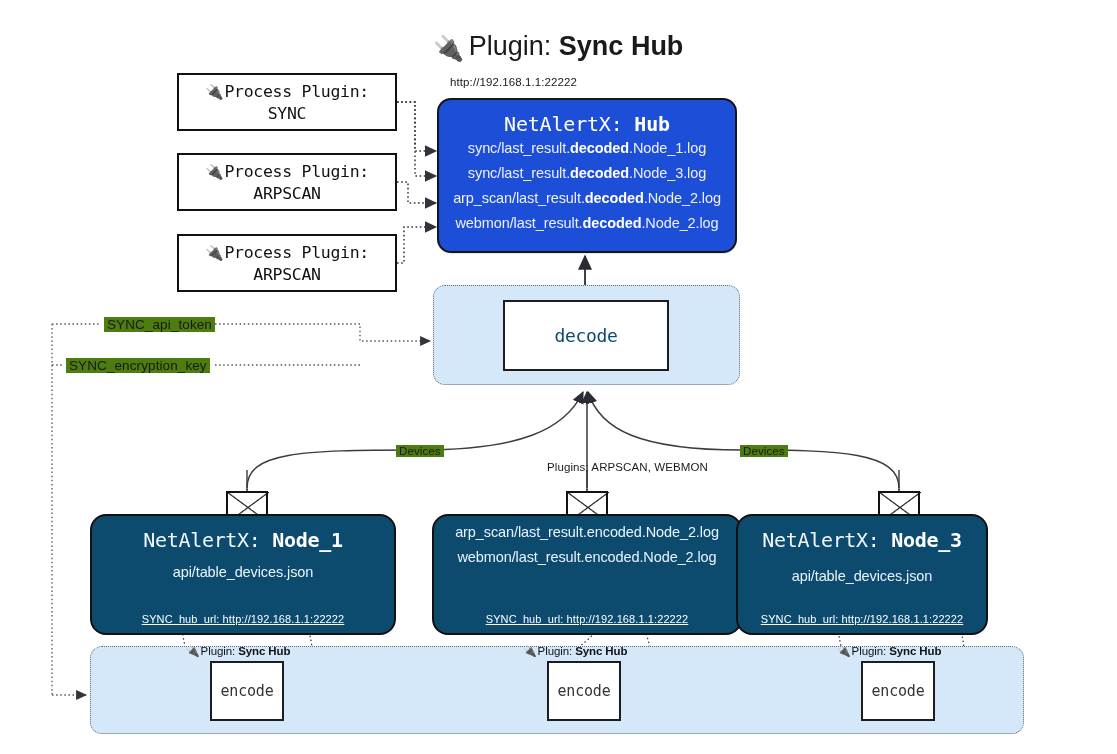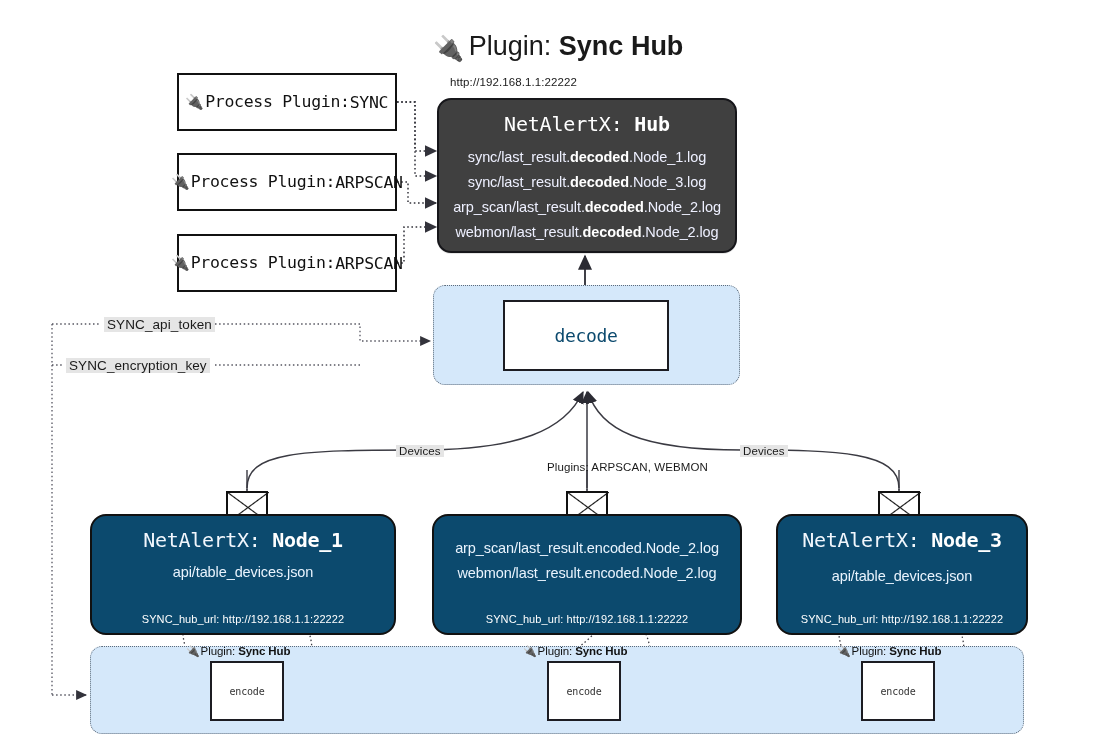--- a/index.html
+++ b/index.html
@@ -25,40 +25,40 @@
 
   
   #hub-url{
     position:absolute;left:450px;top:76px;width:286px;
     font-size:11.5px;color:#1a1a1a;letter-spacing:.1px;
   }
 
   
   #hub{
     left:437px;top:98px;width:300px;height:155px;
-    background:#404040;border:2.6px solid #16161a;border-radius:14px;
+    background:#1d4ed8;border:2.6px solid #16161a;border-radius:14px;
     box-shadow:0 1px 0 rgba(0,0,0,.1);
   }
   #hub .hub-title{
     margin-top:12px;text-align:center;font-family:"DejaVu Sans Mono","Liberation Mono",monospace;
     font-size:20px;color:#ffffff;white-space:nowrap;letter-spacing:-.2px;
   }
   #hub .hub-title b{font-weight:700;}
-  #hub .hub-lines{margin-top:9px;}
+  #hub .hub-lines{}
   #hub .hub-line{
     font-size:14.5px;color:#eef0ff;line-height:25px;text-align:center;
     white-space:nowrap;letter-spacing:-.1px;
   }
   #hub .hub-line b{font-weight:700;color:#ffffff;}
 
   
   .pbox{
     width:220px;height:58px;background:#ffffff;border:2.4px solid #111111;
     font-family:"DejaVu Sans Mono","Liberation Mono",monospace;
-    display:flex;align-items:center;justify-content:center;
+    display:flex;flex-direction:column;align-items:center;justify-content:center;
   }
   .pbox .l1{font-size:16.5px;line-height:21px;white-space:nowrap;letter-spacing:-.3px;}
   .pbox .l1 .plug{font-family:"DejaVu Sans",sans-serif;font-size:15px;margin-right:1px;}
   .pbox .l2{font-size:16.5px;line-height:21px;white-space:nowrap;letter-spacing:-.3px;}
   #pbox-sync{left:177px;top:73px;}
   #pbox-arpscan{left:177px;top:153px;}
   #pbox-webmon{left:177px;top:234px;}
 
   
   #decode-wrap{
@@ -69,21 +69,21 @@
     left:503px;top:300px;width:166px;height:71px;background:#ffffff;
     border:2.2px solid #1c1c22;
     display:flex;align-items:center;justify-content:center;
     font-family:"DejaVu Sans Mono","Liberation Mono",monospace;
     font-size:18px;color:#0c4a6e;letter-spacing:-.3px;
   }
 
   
   .elabel{
     position:absolute;font-size:11.5px;color:#1a1a1a;white-space:nowrap;
-    background:#e5e5e5;padding:0 3px;letter-spacing:.1px;
+    background:#4d7c0f;padding:0 3px;letter-spacing:.1px;
   }
   .elabel.nobg{background:transparent;}
   #lbl-api-token{left:104px;top:317px;font-size:13.5px;}
   #lbl-enc-key{left:66px;top:358px;font-size:13.5px;}
   #lbl-devices-l{left:396px;top:445px;}
   #lbl-devices-r{left:740px;top:445px;}
   #lbl-plugins{left:508px;top:461px;margin-left:36px;}
 
   
   .nodebox{
@@ -96,26 +96,26 @@
     font-size:20px;color:#f2f7fd;white-space:nowrap;letter-spacing:-.3px;
   }
   .nodebox .n-title b{font-weight:700;color:#ffffff;}
   .nodebox .n-lines{margin-top:8px;}
   .nodebox .n-line{
     text-align:center;font-size:14.5px;line-height:25px;color:#eaf4fe;
     white-space:nowrap;letter-spacing:-.1px;
   }
   .nodebox .n-foot{
     position:absolute;left:0;bottom:8px;width:100%;text-align:center;
-    font-size:11px;color:#ffffff;white-space:nowrap;letter-spacing:.1px;
+    font-size:11px;color:#ffffff;white-space:nowrap;letter-spacing:.1px;text-decoration:underline;
   }
   #node1{left:90px;top:514px;}
   #node2{left:432px;top:514px;width:310px;}
-  #node3{left:776px;top:514px;width:252px;}
-  #node2 .n-lines{margin-top:20px;}
+  #node3{left:736px;top:514px;width:252px;}
+  #node2 .n-lines{margin-top:4px;}
   #node3 .n-lines{margin-top:12px;}
 
   
   .envelope{
     position:absolute;width:42px;height:31px;background:#ffffff;
     border:2px solid #111111;box-sizing:border-box;
   }
   .envelope:before,.envelope:after{
     content:"";position:absolute;left:-1px;top:-1px;width:42px;height:31px;
   }
@@ -131,21 +131,21 @@
 
   
   #bottom-band{
     left:90px;top:646px;width:934px;height:88px;
     background:#d5e8fa;border:1.6px dotted #5d6b7a;border-radius:12px;
   }
   .encode-box{
     position:absolute;width:70px;height:56px;background:#ffffff;border:2px solid #1c1c22;
     display:flex;align-items:center;justify-content:center;
     font-family:"DejaVu Sans Mono","Liberation Mono",monospace;
-    font-size:10px;color:#333333;letter-spacing:-.2px;
+    font-size:15px;color:#333333;letter-spacing:-.2px;
   }
   #enc1{left:210px;top:661px;}
   #enc2{left:547px;top:661px;}
   #enc3{left:861px;top:661px;}
   .enc-cap{
     position:absolute;font-size:11.5px;color:#111111;white-space:nowrap;letter-spacing:-.1px;
   }
   .enc-cap .plug{font-size:11px;margin-right:1px;}
   .enc-cap b{font-weight:700;}
   #cap1{left:186px;top:645px;}

